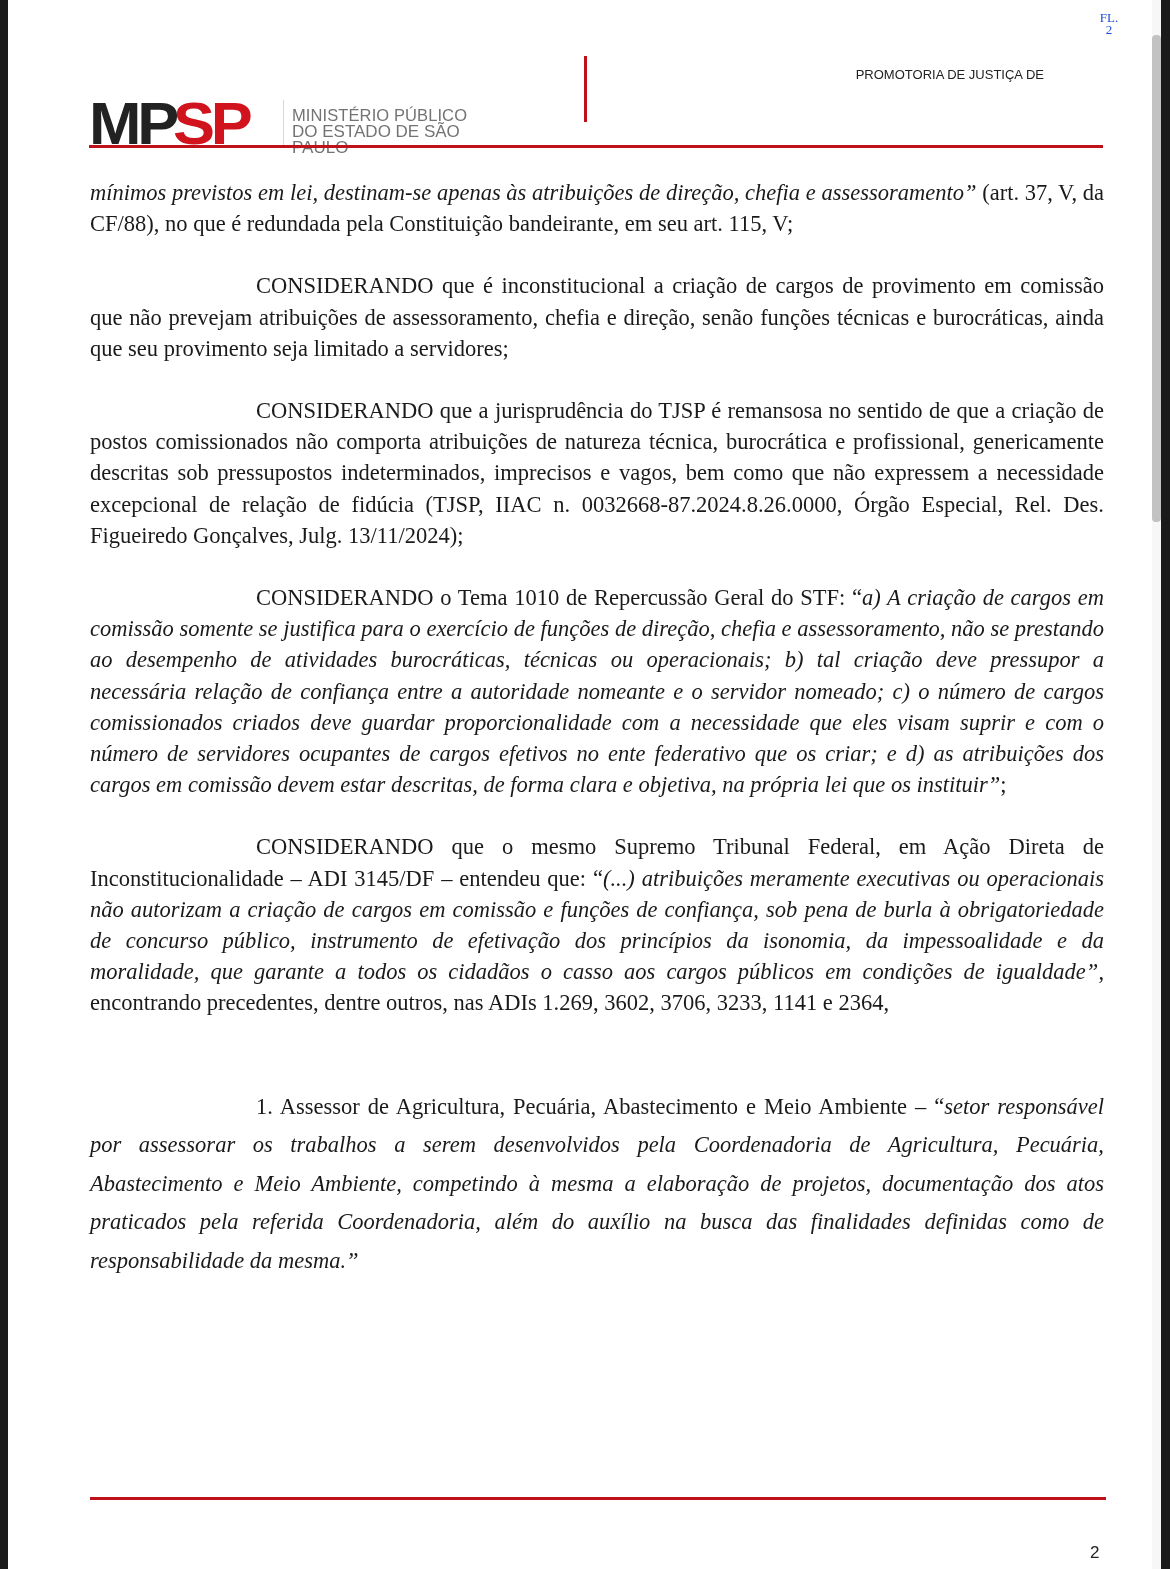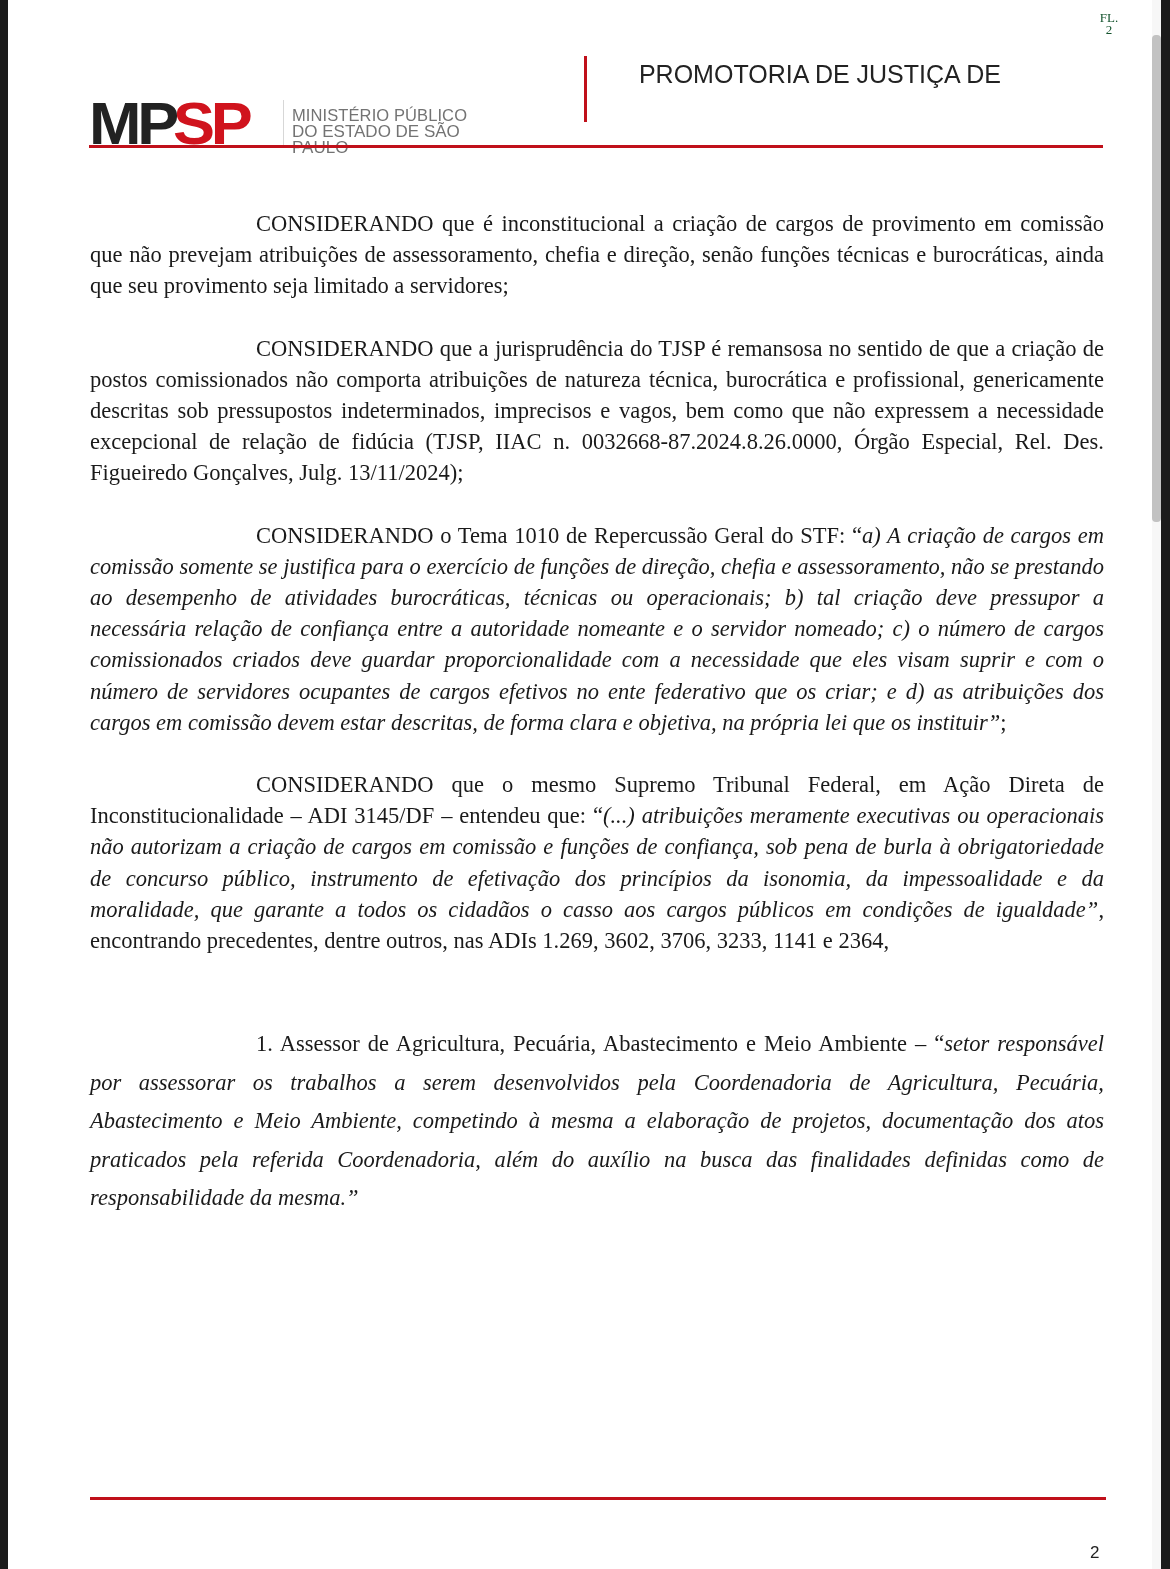--- a/index.html
+++ b/index.html
@@ -8,36 +8,36 @@
       background: #ffffff;
       font-family: "Liberation Serif", serif;
       color: #1a1a1a;
     }
     .left-edge { position: absolute; left: 0; top: 0; width: 8px; height: 1569px; background: #1b1b1b; }
     .right-edge { position: absolute; left: 1161px; top: 0; width: 9px; height: 1569px; background: #1b1b1b; }
     .scroll-track { position: absolute; left: 1152px; top: 0; width: 9px; height: 1569px; background: #f7f7f7; }
     .scroll-thumb { position: absolute; left: 1152px; top: 35px; width: 9px; height: 487px; background: #c2c2c2; border-radius: 4px; }
 
     .fl { position: absolute; left: 1094px; top: 12px; width: 30px; text-align: center;
-      font-family: "Liberation Serif", serif; font-size: 13px; line-height: 12px; color: #14532d; }
+      font-family: "Liberation Serif", serif; font-size: 13px; line-height: 12px; color: #1d4ed8; }
 
     
     .logo { position: absolute; left: 89px; top: 62px; height: 52px; display: flex; align-items: center; margin-top: 36px; }
     .logo-mp, .logo-sp { font-family: "Liberation Sans", sans-serif; font-weight: bold; font-size: 60px;
       letter-spacing: -4px; line-height: 52px; transform: scaleX(1.05); transform-origin: left; }
     .logo-mp { color: #222222; }
     .logo-sp { color: #d0131d; margin-left: 2px; }
     .logo-sep { position: absolute; left: 194px; top: 2px; width: 1px; height: 48px; background: #d7d7d7; }
     .logo-text { position: absolute; left: 203px; top: 8px; width: 200px; font-family: "Liberation Sans", sans-serif; color: #737373; }
     .logo-line1 { font-size: 16.5px; line-height: 18px; letter-spacing: 0.1px; }
     .logo-line2 { font-size: 17px; line-height: 16px; }
 
     .head-vline { position: absolute; left: 584px; top: 56px; width: 3px; height: 66px; background: #c0101a; }
-    .head-right { position: absolute; left: 620px; top: 58px; width: 400px; text-align: center;
-      font-family: "Liberation Sans", sans-serif; font-size: 25px; line-height: 33px; color: #222; }
+    .head-right { position: absolute; left: 644px; top: 58px; width: 400px; text-align: right;
+      font-family: "Liberation Sans", sans-serif; font-size: 13px; line-height: 33px; color: #222; }
 
     .rule-top { position: absolute; left: 89px; top: 145px; width: 1014px; height: 3px; background: #c0101a; }
     .rule-bottom { position: absolute; left: 90px; top: 1497px; width: 1016px; height: 3px; background: #c0101a; }
     .page-num { position: absolute; left: 1090px; top: 1543px; font-family: "Liberation Sans", sans-serif; font-size: 17px; color: #222; }
 
     
     .content { position: absolute; left: 90px; top: 177px; width: 1014px; }
     .p { font-size: 22.5px; line-height: 31.2px; text-align: justify; margin: 0; }
     .p .ind { display: inline-block; width: 166px; }
     .i { font-style: italic; }
@@ -69,20 +69,21 @@
     </div>
   </div>
   <div class="head-vline"></div>
   <div class="head-right">
     <div>PROMOTORIA DE JUSTIÇA DE</div>
   </div>
   <div class="rule-top"></div>
 </header>
 
 <main class="content">
+  <p class="p"><span class="i">mínimos previstos em lei, destinam-se apenas às atribuições de direção, chefia e assessoramento”</span><span> (art. 37, V, da CF/88), no que é redundada pela Constituição bandeirante, em seu art. 115, V;</span></p>
   <div class="gap"></div>
 
   <p class="p"><span class="ind"></span><span class="b">CONSIDERANDO</span><span> que é inconstitucional a criação de cargos de provimento em comissão que não prevejam atribuições de assessoramento, chefia e direção, senão funções técnicas e burocráticas, ainda que seu provimento seja limitado a servidores;</span></p>
   <div class="gap"></div>
 
   <p class="p"><span class="ind"></span><span class="b">CONSIDERANDO</span><span> que a jurisprudência do TJSP é remansosa no sentido de que a criação de postos comissionados não comporta atribuições de natureza técnica, burocrática e profissional, genericamente descritas sob pressupostos indeterminados, imprecisos e vagos, bem como que não expressem a necessidade excepcional de relação de fidúcia (TJSP, IIAC n. 0032668-87.2024.8.26.0000, Órgão Especial, Rel. Des. Figueiredo Gonçalves, Julg. 13/11/2024);</span></p>
   <div class="gap"></div>
 
   <p class="p"><span class="ind"></span><span class="b">CONSIDERANDO</span><span> o </span><span class="b">Tema 1010 de Repercussão Geral do STF</span><span>: “</span><span class="i">a) A criação de cargos em comissão somente se justifica para o exercício de funções de direção, chefia e assessoramento, não se prestando ao desempenho de atividades burocráticas, técnicas ou operacionais; b) tal criação deve pressupor a necessária relação de confiança entre a autoridade nomeante e o servidor nomeado; c) o número de cargos comissionados criados deve guardar proporcionalidade com a necessidade que eles visam suprir e com o número de servidores ocupantes de cargos efetivos no ente federativo que os criar; e d) as atribuições dos cargos em comissão devem estar descritas, de forma clara e objetiva, na própria lei que os instituir”</span><span>;</span></p>
   <div class="gap"></div>

